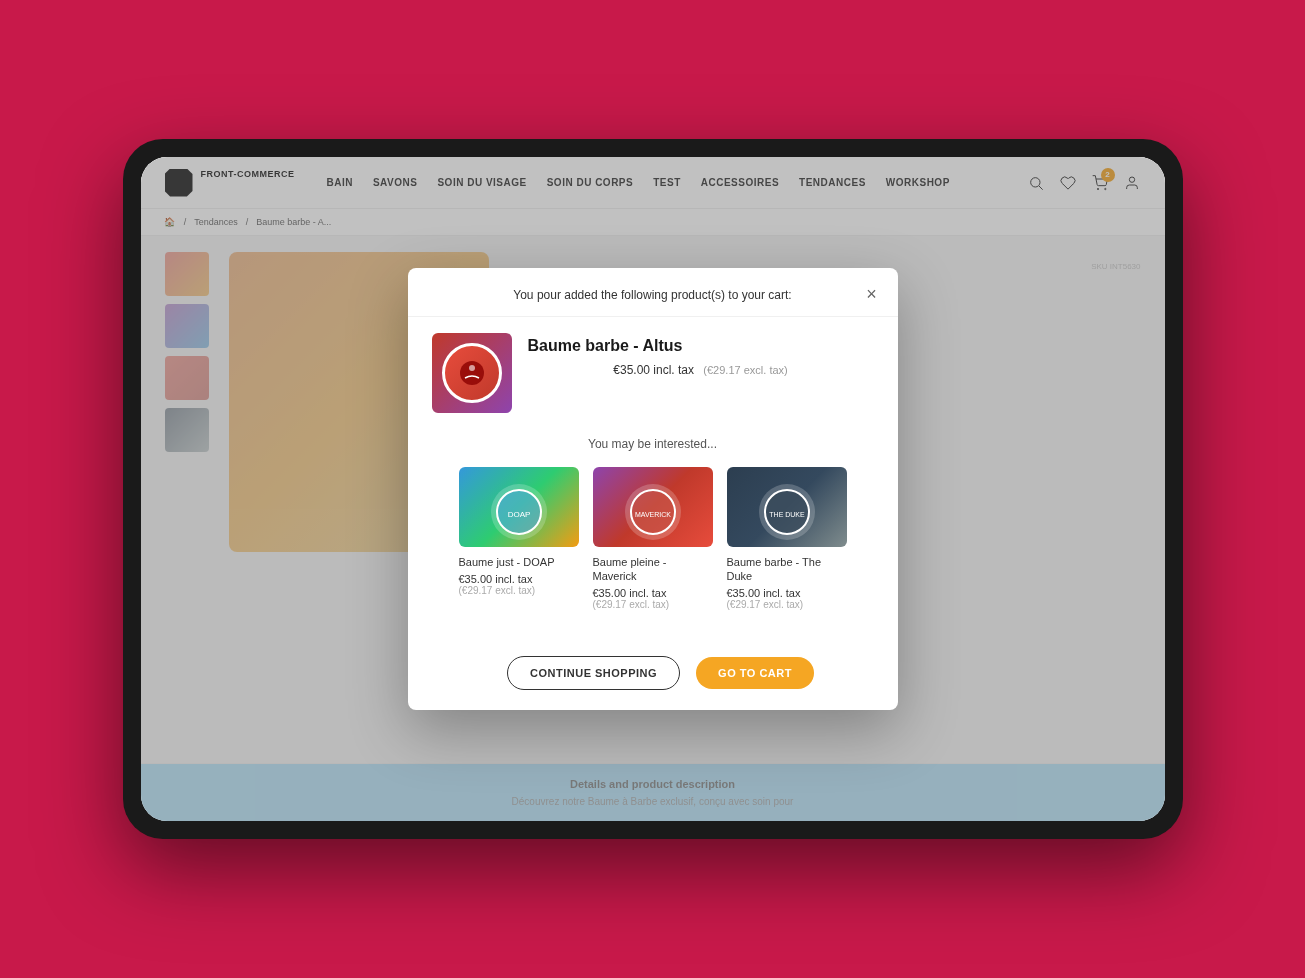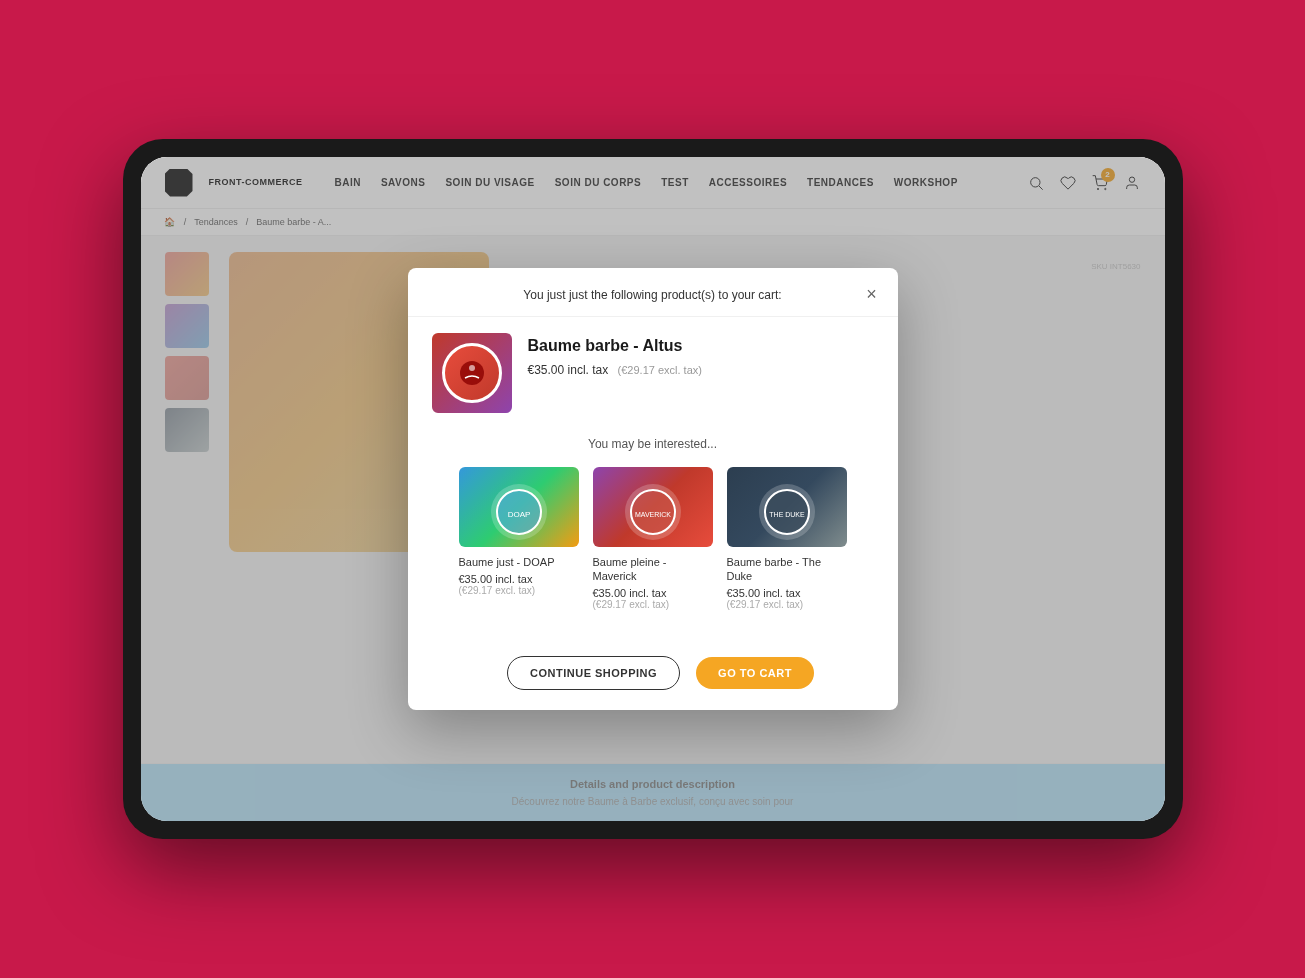--- a/index.html
+++ b/index.html
@@ -48,22 +48,22 @@
       display: flex;
       align-items: center;
       padding: 0 24px;
       border-bottom: 1px solid #eee;
       position: relative;
       z-index: 1;
     }
 
     .site-logo {
       display: flex;
-      align-items: center;
-      gap: 16px;
+      align-items: flex-start;
+      gap: 8px;
       margin-right: 32px;
     }
 
     .logo-icon {
       width: 28px;
       height: 28px;
       background: #1a1a1a;
       clip-path: polygon(20% 0%, 80% 0%, 100% 20%, 100% 80%, 80% 100%, 20% 100%, 0% 80%, 0% 20%);
     }
 
@@ -284,20 +284,21 @@
     .added-product-name {
       font-size: 16px;
       font-weight: 600;
       color: #1a1a1a;
       margin-bottom: 8px;
     }
 
     .added-product-price {
       font-size: 12px;
       color: #333;
+      text-align: center;
     }
 
     .added-product-price-excl {
       font-size: 11px;
       color: #999;
     }
 
     
     .suggested-title {
       text-align: center;
@@ -503,21 +504,21 @@
         <div class="product-details-title">Details and product description</div>
         <div class="product-details-desc">Découvrez notre Baume à Barbe exclusif, conçu avec soin pour</div>
       </div>
 
     </div>
 
     <div class="modal-overlay">
       <div class="modal">
 
         <div class="modal-header">
-          <div class="modal-title">You just just the following product(s) to your cart:</div>
+          <div class="modal-title">You pour added the following product(s) to your cart:</div>
           <div class="modal-close close-x">×</div>
         </div>
 
         <div class="modal-body">
 
           <div class="added-product">
             <div class="added-product-img">
               <div class="added-product-img-inner">
                 <svg width="30" height="30" viewBox="0 0 30 30" fill="none">
                   <circle cx="15" cy="15" r="12" fill="#8B0000" opacity="0.8"></circle>

